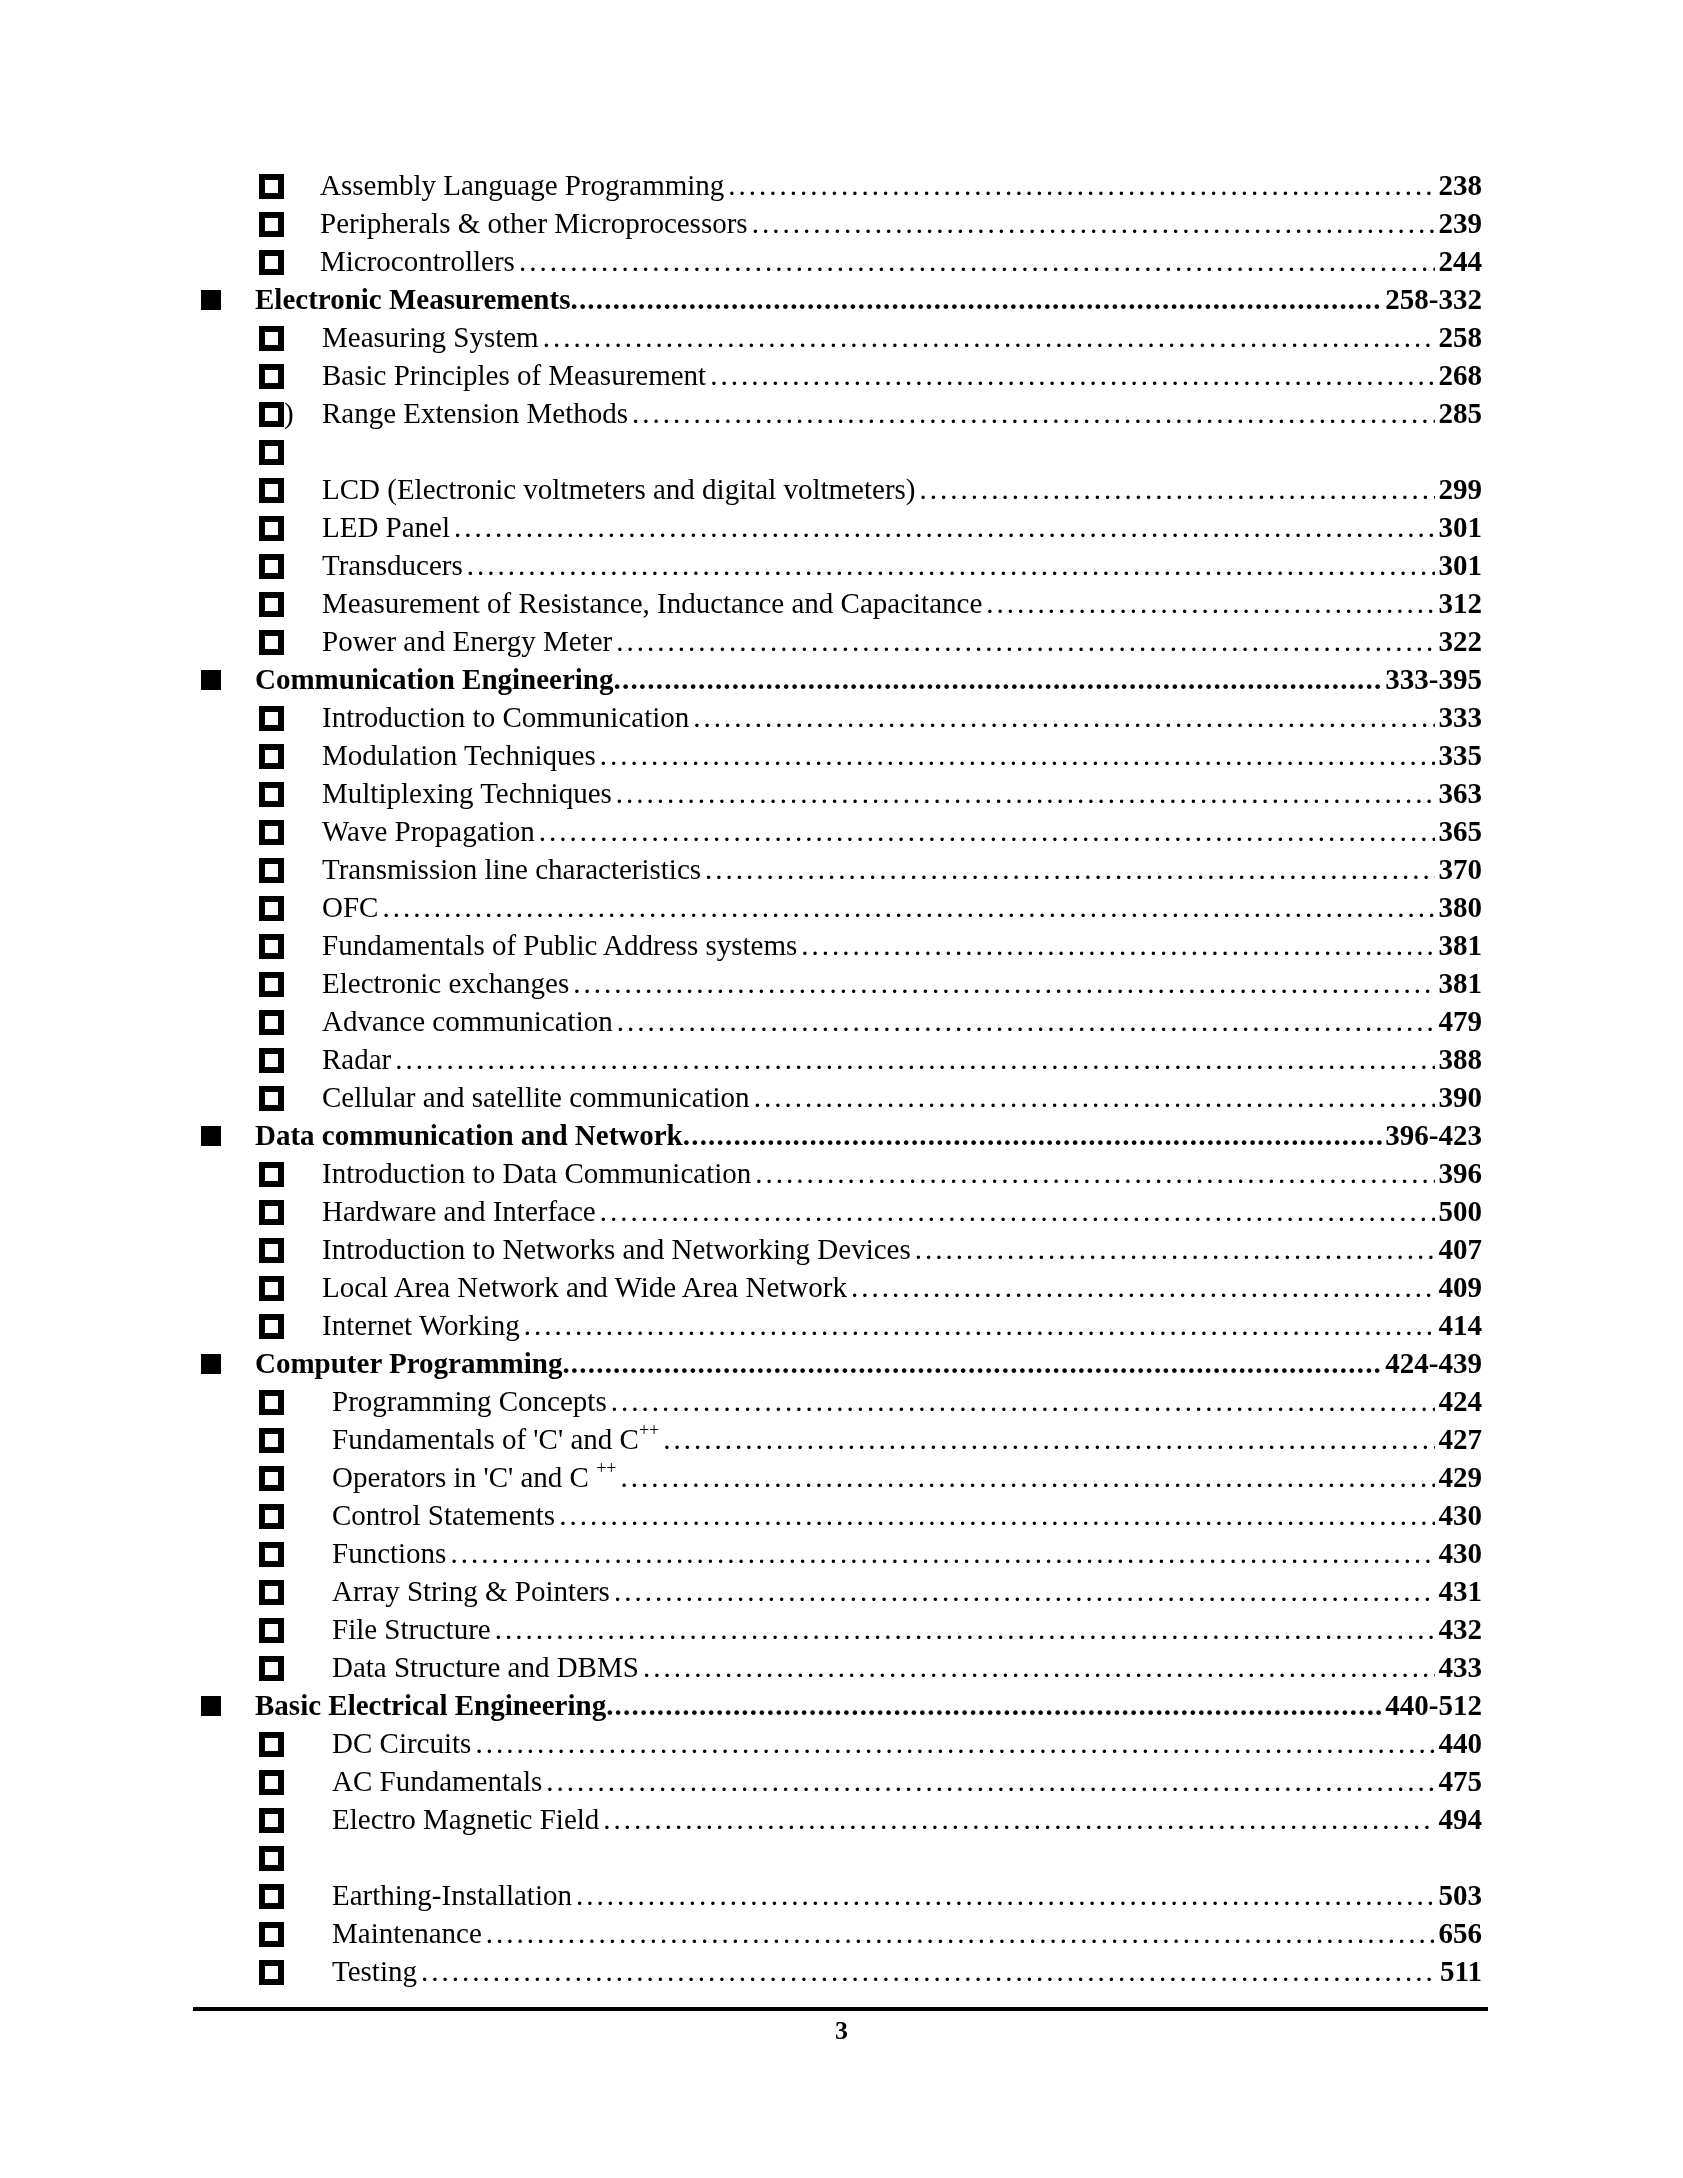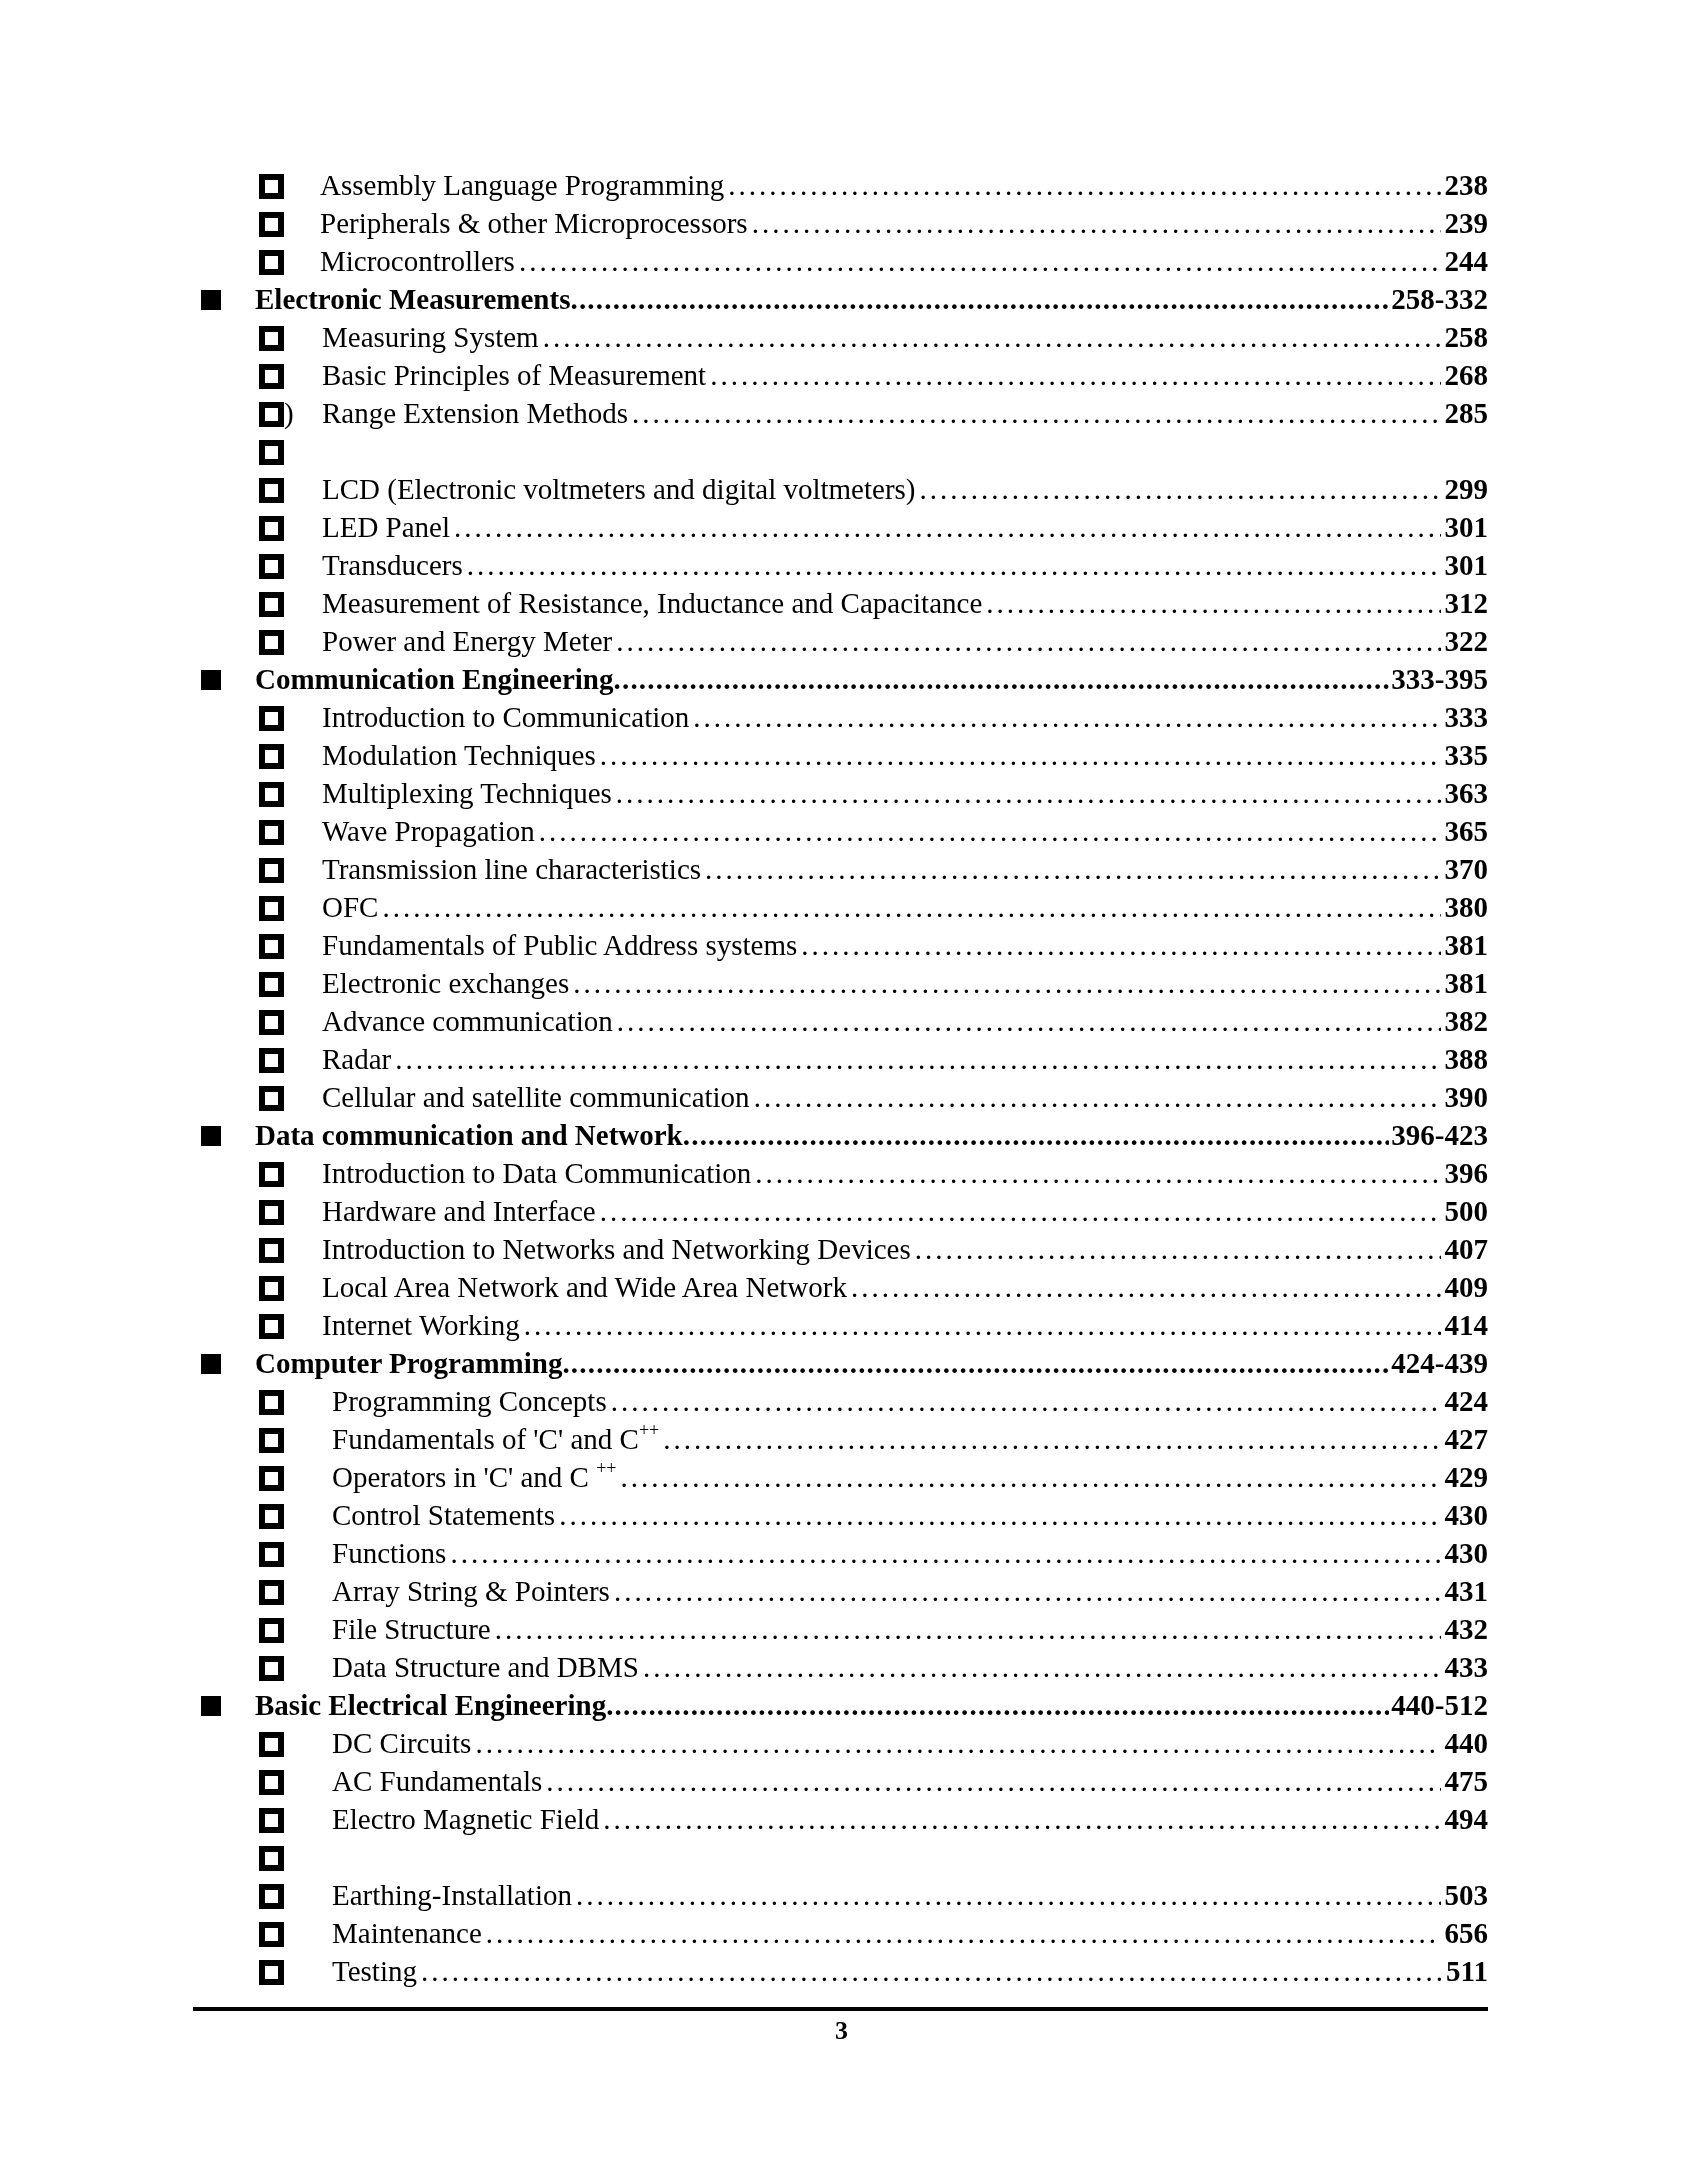--- a/index.html
+++ b/index.html
@@ -3,21 +3,21 @@
 <meta charset="utf-8">
 <style>
   html, body { margin: 0; padding: 0; background: #ffffff; }
   body { width: 1683px; height: 2178px; position: relative; overflow: hidden;
          font-family: "Liberation Serif", "DejaVu Serif", serif; color: #000; }
   .toc { position: absolute; left: 0; top: 166px; width: 1683px; }
   .row { position: relative; height: 38px; line-height: 38px; font-size: 29px; white-space: nowrap; }
   .bullet-filled { position: absolute; left: 201px; top: 10px; width: 20px; height: 20px; background: #000; }
   .bullet-box { position: absolute; left: 259px; top: 8px; width: 13px; height: 13px; border: 6px solid #000; background: #fff; box-sizing: content-box; }
   .paren { position: absolute; left: 284px; top: 0; font-size: 29px; }
-  .entry { position: absolute; right: 195px; top: 0; display: flex; align-items: baseline; }
+  .entry { position: absolute; right: 201px; top: 0; display: flex; align-items: baseline; }
   .row.section .entry { left: 255px; font-weight: bold; }
   .row.sub .entry { left: 320px; }
   .row.sub.i2 .entry { left: 322px; }
   .row.sub.i4 .entry { left: 332px; }
   .label { flex: 0 0 auto; }
   .label sup { font-size: 18px; line-height: 0; position: relative; top: -2px; }
   .leader { flex: 1 1 auto; overflow: hidden; margin: 0 4px; letter-spacing: 3px; }
   .leader::before { content: "................................................................................................................................................................................................................................................................................................"; }
   .row.section .leader { letter-spacing: 1.2px; margin: 0 2px 0 0; }
   .page { flex: 0 0 auto; text-align: right; font-weight: bold; }
@@ -198,21 +198,21 @@
         <span class="label"><span>Electronic exchanges</span></span>
         <span class="leader"></span>
         <span class="page">381</span>
       </span>
     </div>
     <div class="row sub i2">
       <span class="bullet-box"></span>
       <span class="entry">
         <span class="label"><span>Advance communication</span></span>
         <span class="leader"></span>
-        <span class="page">382</span>
+        <span class="page">479</span>
       </span>
     </div>
     <div class="row sub i2">
       <span class="bullet-box"></span>
       <span class="entry">
         <span class="label"><span>Radar</span></span>
         <span class="leader"></span>
         <span class="page">388</span>
       </span>
     </div>

